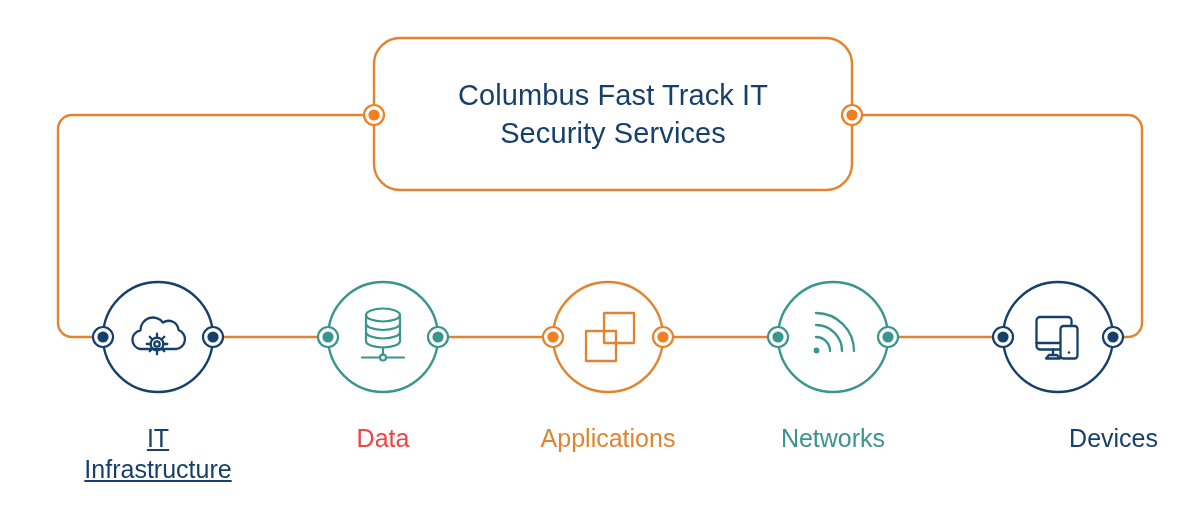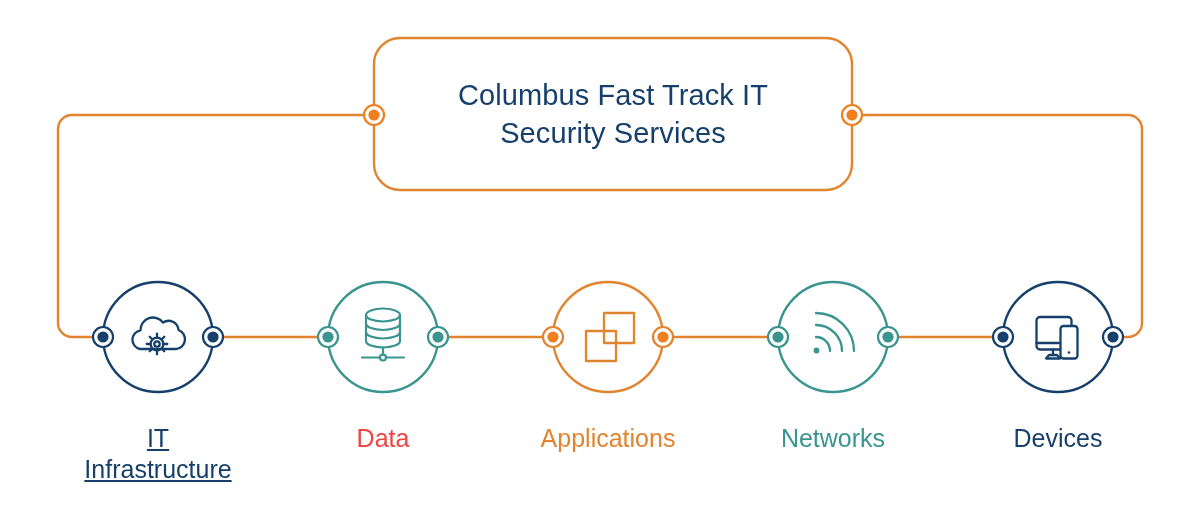--- a/index.html
+++ b/index.html
@@ -189,15 +189,15 @@
 
   <div class="node-label" style="left:33px; top:423px; width:250px; color:#16406b;text-decoration:underline;">IT
 Infrastructure</div>
 
   <div class="node-label" style="left:283px; top:423px; width:200px; color:#ef4444;">Data</div>
 
   <div class="node-label" style="left:733px; top:423px; width:200px; color:#3a9490;">Networks</div>
 
   <div class="node-label" style="left:488px; top:423px; width:240px; color:#e2842f;">Applications</div>
 
-  <div class="node-label" style="left:958px; top:423px; width:200px; color:#16406b;">Devices</div>
+  <div class="node-label" style="left:958px; top:423px; width:200px; color:#16406b;text-align:right;">Devices</div>
 
 </div>
 
 </body></html>

